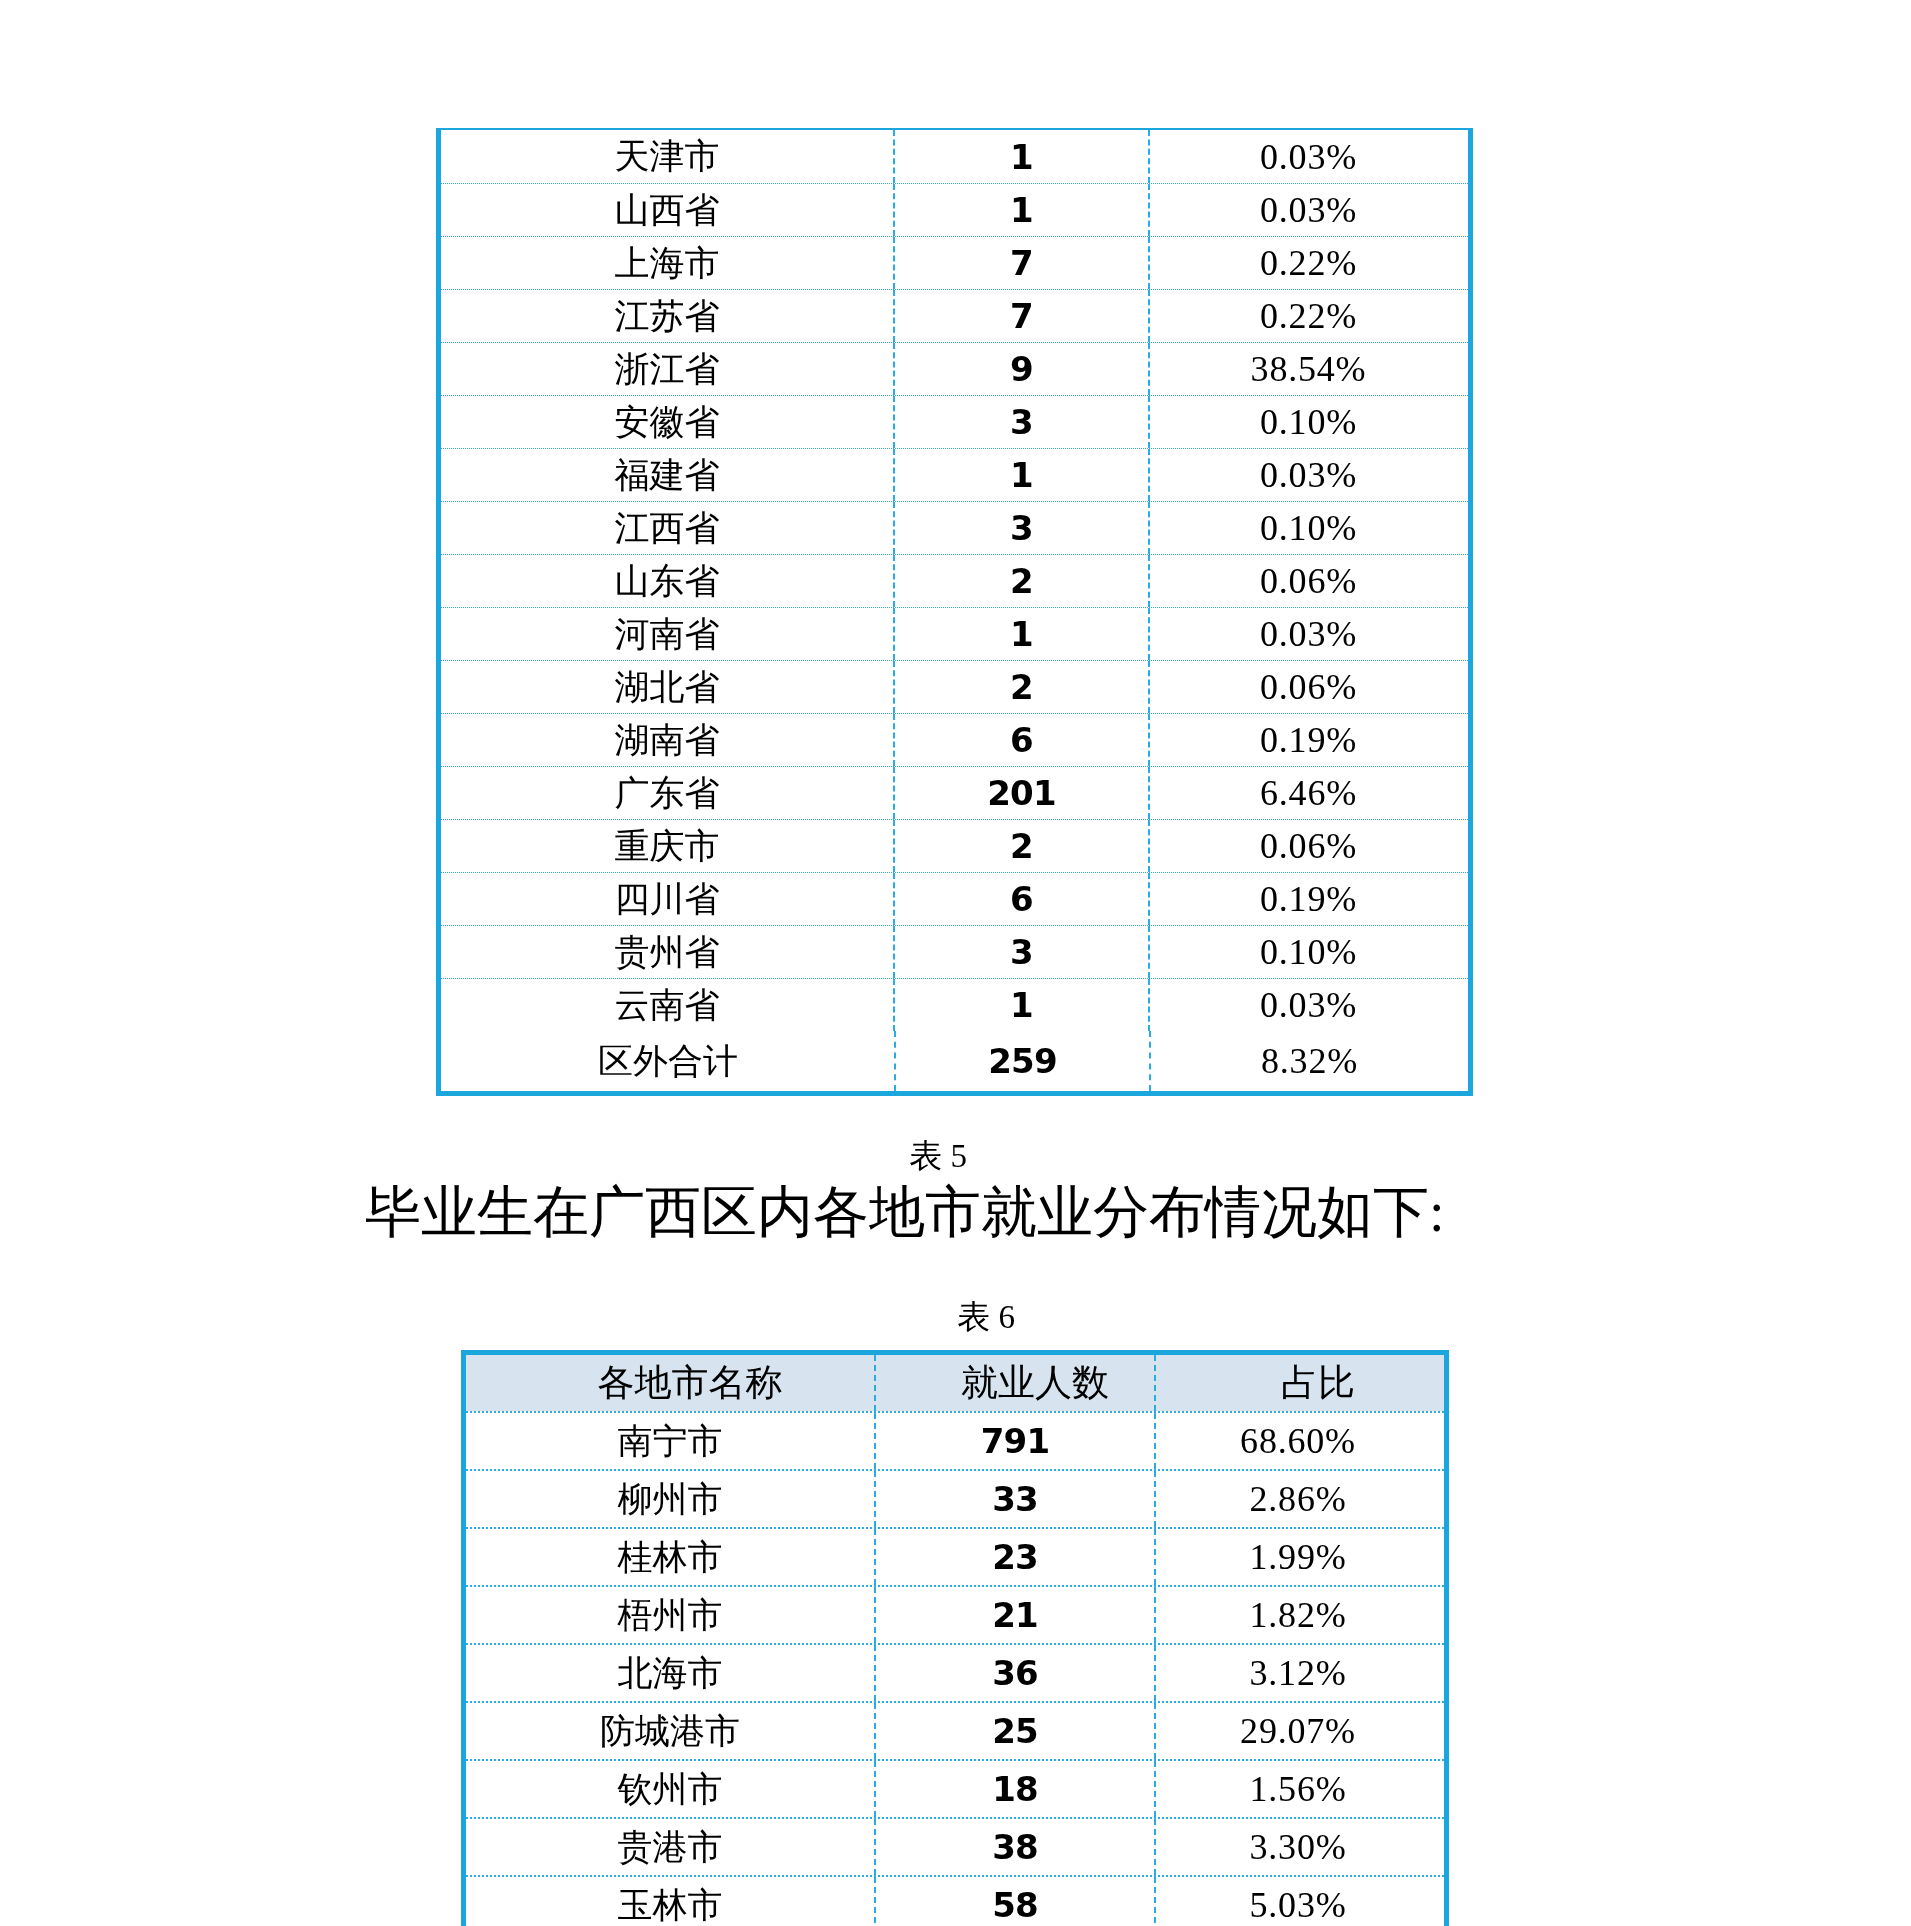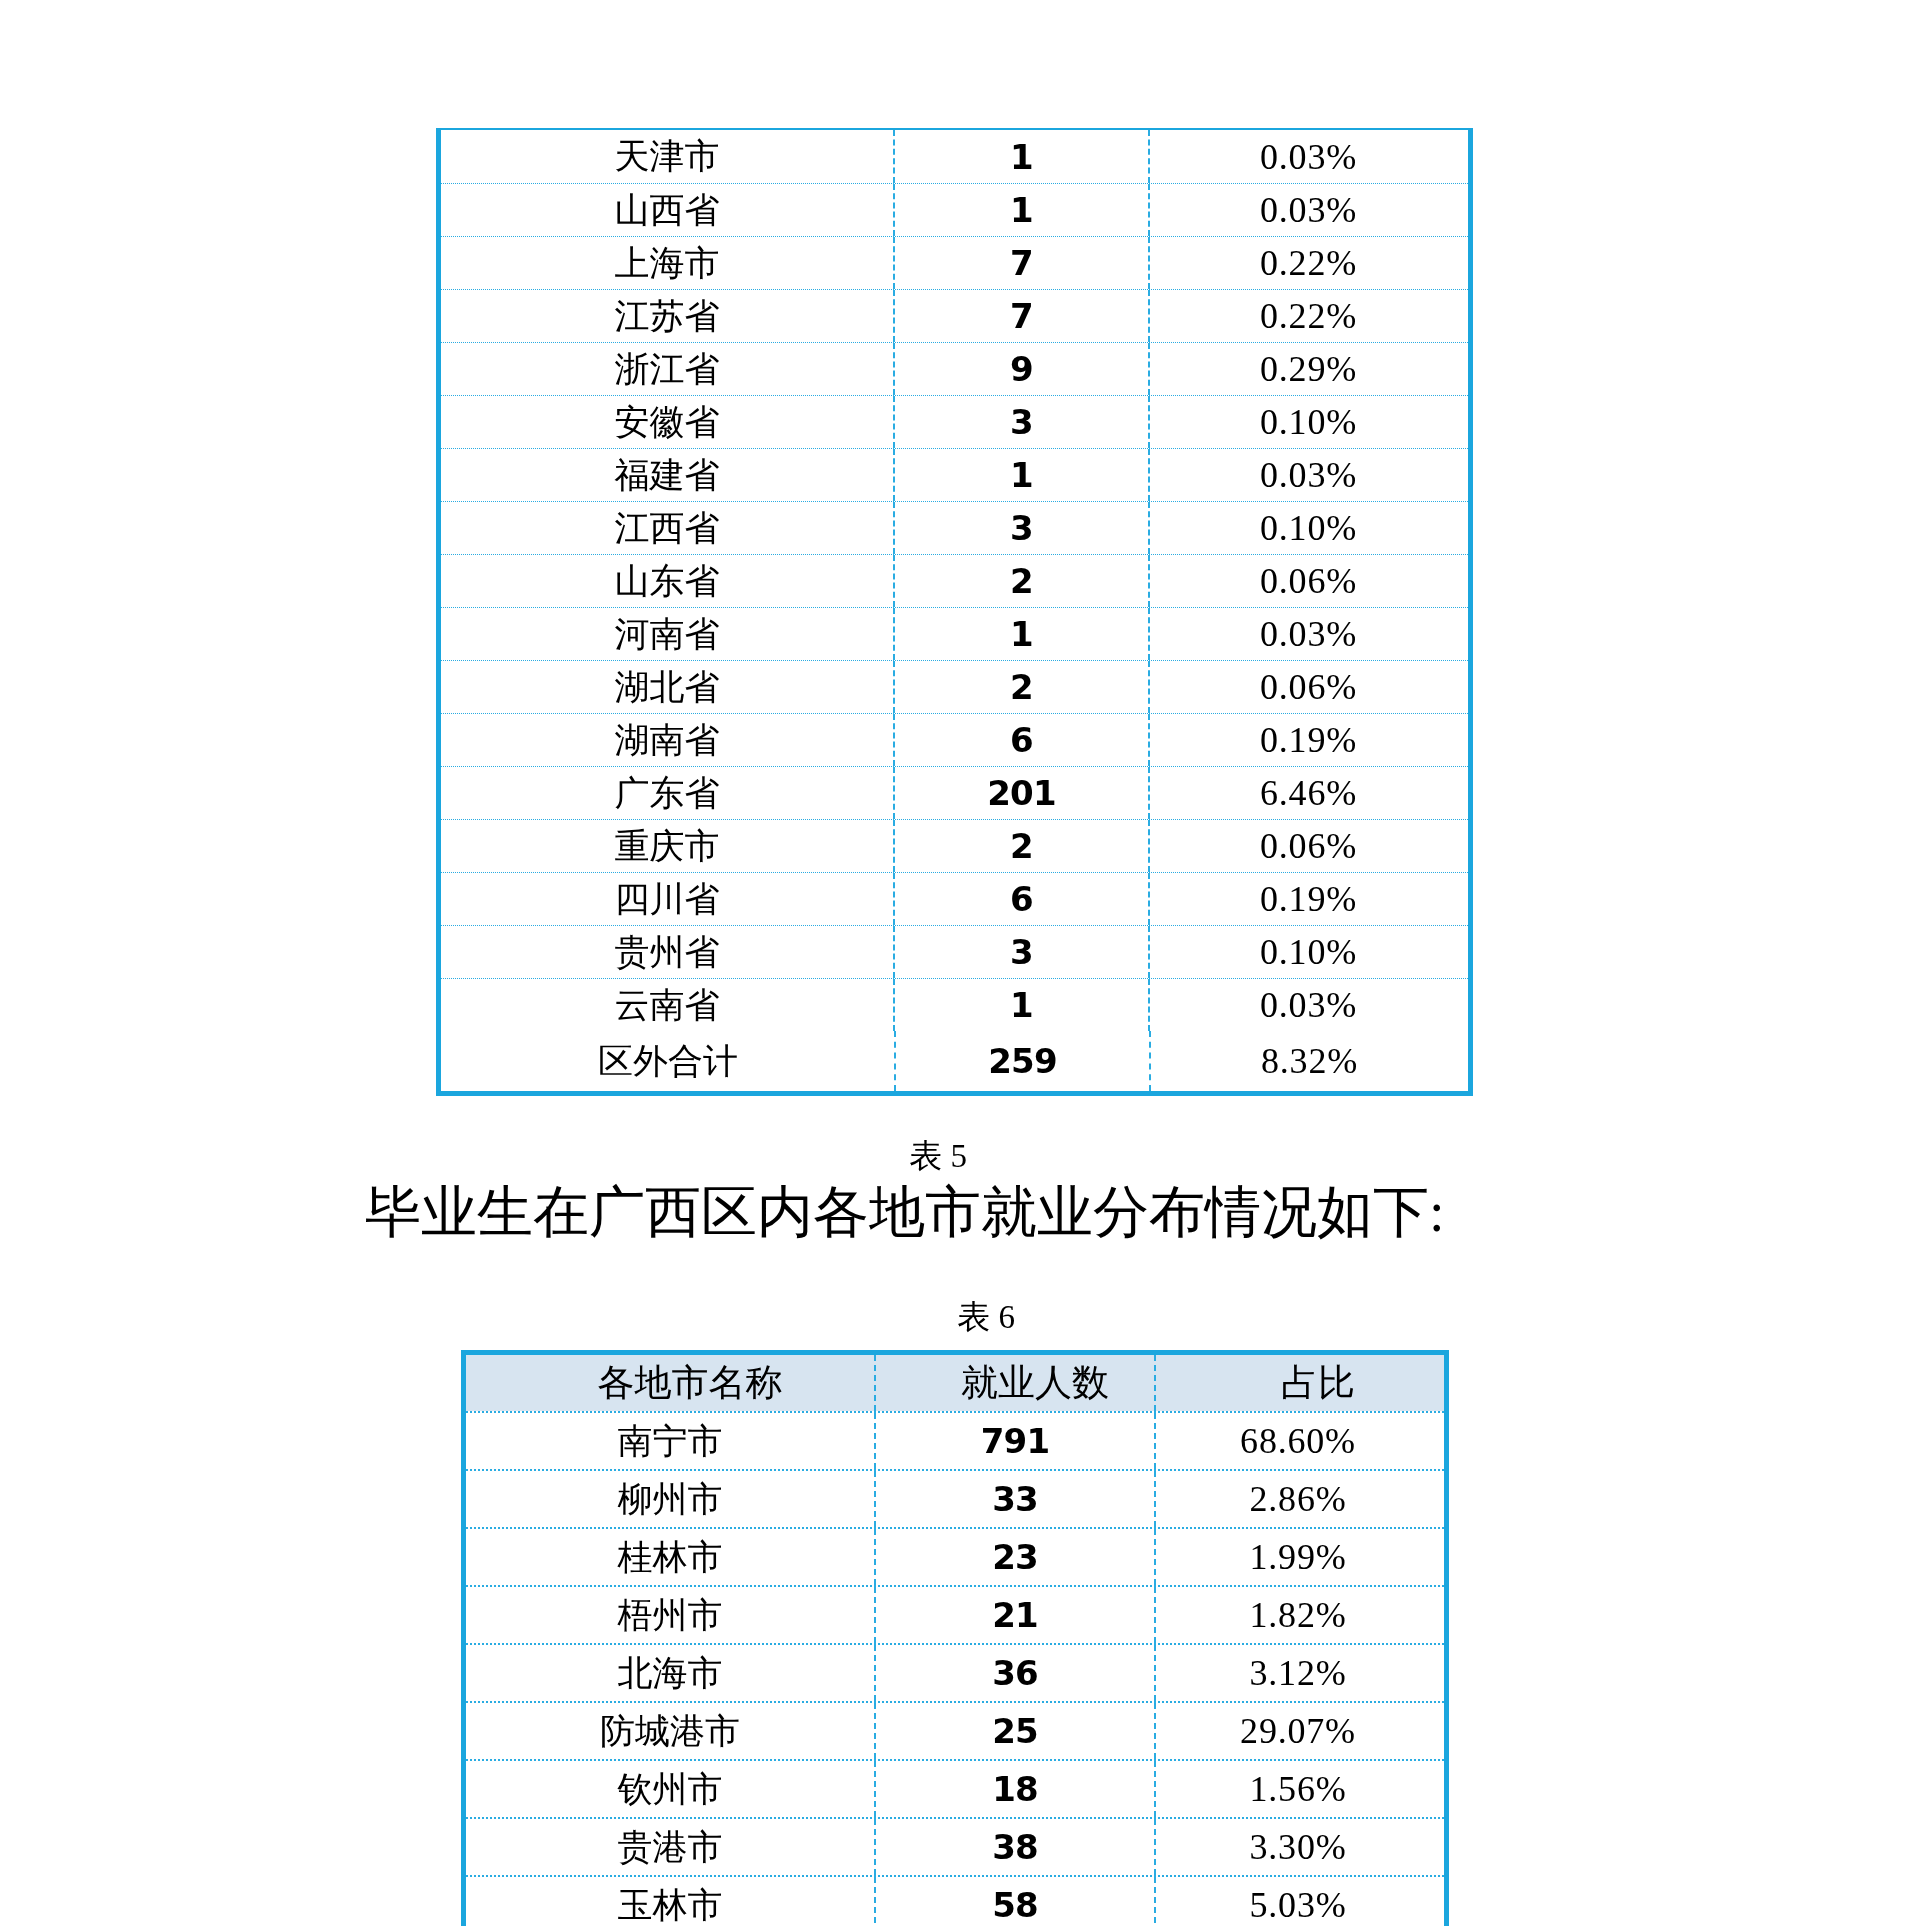--- a/index.html
+++ b/index.html
@@ -142,21 +142,21 @@
         <div class="cell c3 pct">0.22%</div>
       </div>
       <div class="row datarow">
         <div class="cell c1 cjk">江苏省</div>
         <div class="cell c2 num">7</div>
         <div class="cell c3 pct">0.22%</div>
       </div>
       <div class="row datarow">
         <div class="cell c1 cjk">浙江省</div>
         <div class="cell c2 num">9</div>
-        <div class="cell c3 pct">0.29%</div>
+        <div class="cell c3 pct">38.54%</div>
       </div>
       <div class="row datarow">
         <div class="cell c1 cjk">安徽省</div>
         <div class="cell c2 num">3</div>
         <div class="cell c3 pct">0.10%</div>
       </div>
       <div class="row datarow">
         <div class="cell c1 cjk">福建省</div>
         <div class="cell c2 num">1</div>
         <div class="cell c3 pct">0.03%</div>

